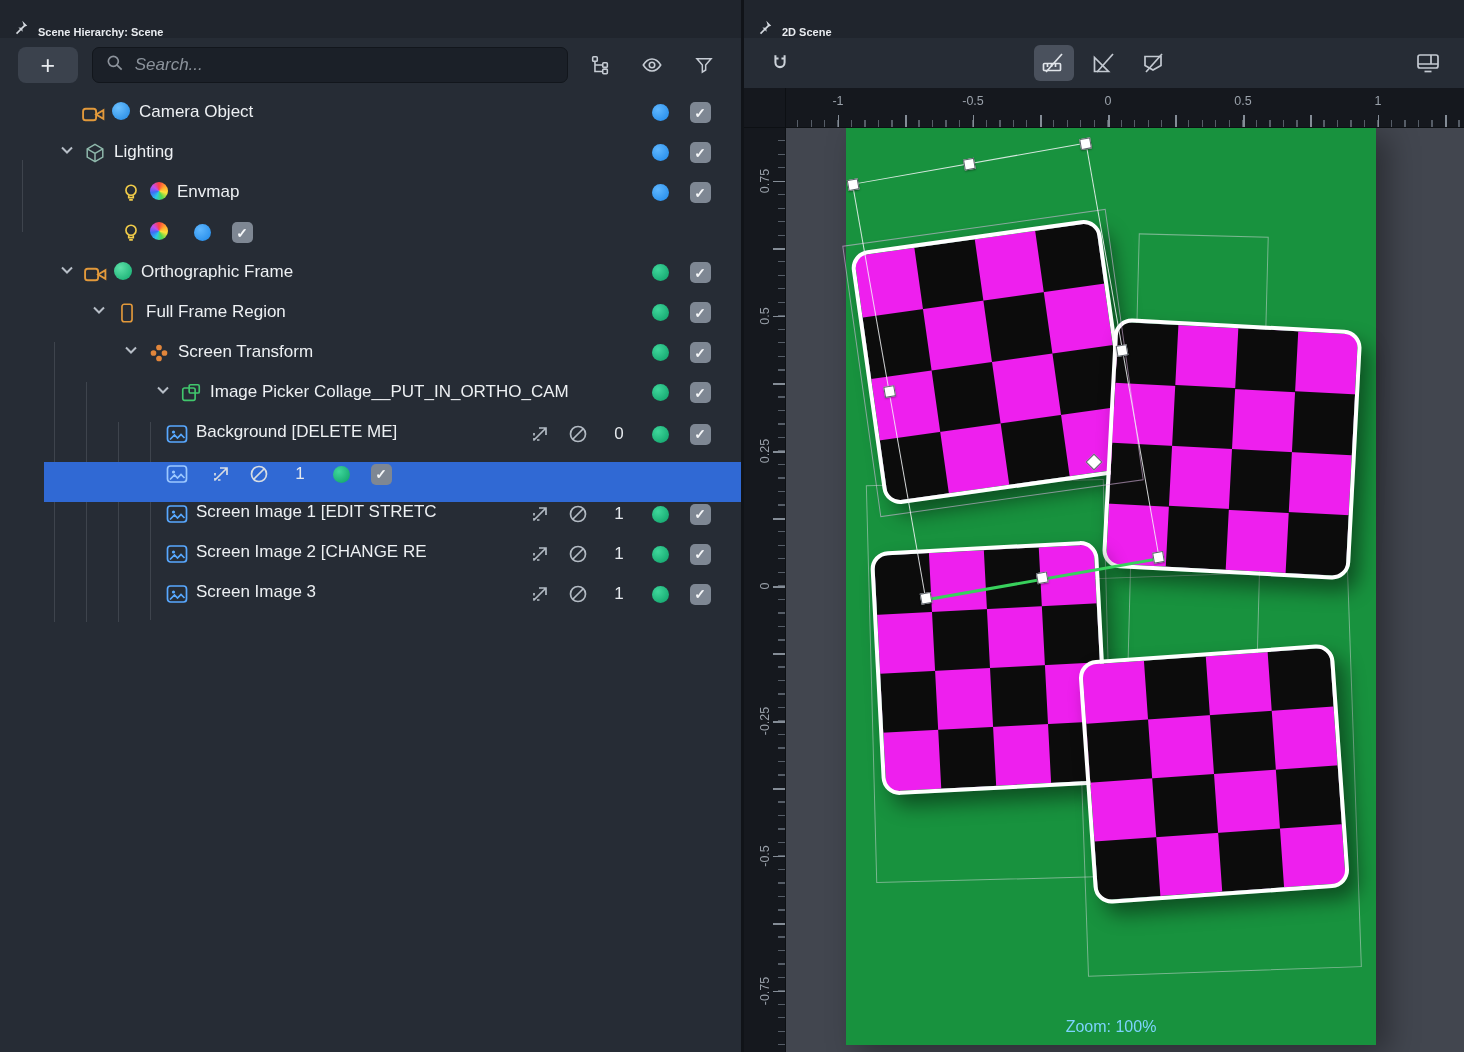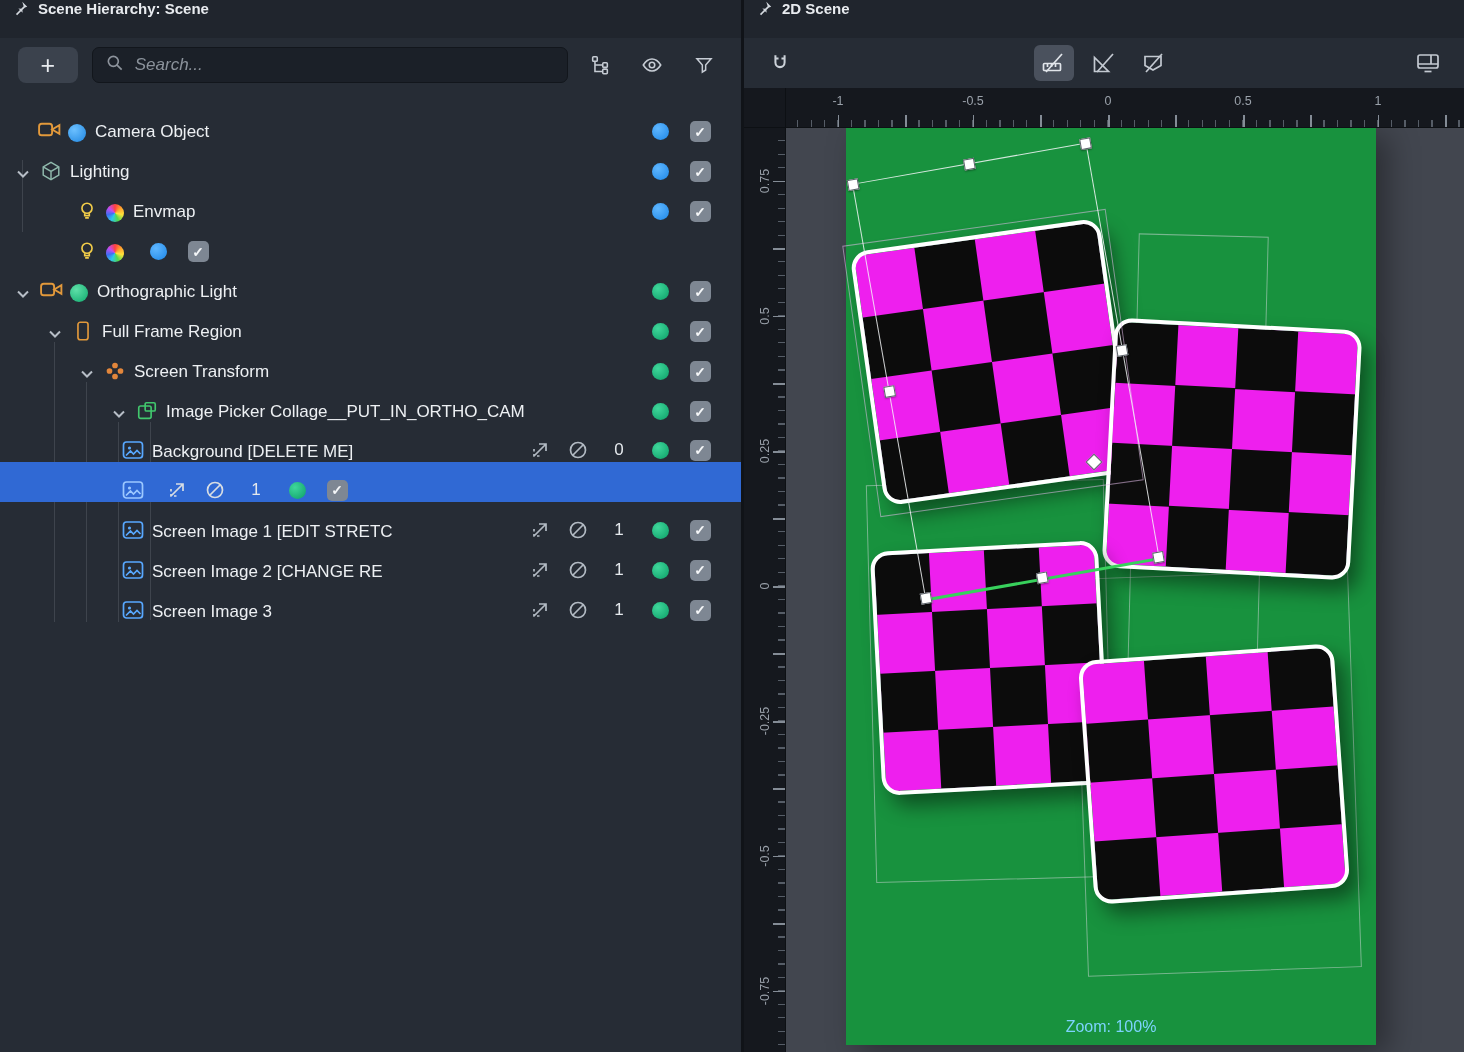--- a/index.html
+++ b/index.html
@@ -2,31 +2,31 @@
 <html><head>
 <meta charset="utf-8">
 <style>
   *{margin:0;padding:0;box-sizing:border-box;}
   html,body{width:1464px;height:1052px;overflow:hidden;background:#101318;}
   body{font-family:"Liberation Sans",sans-serif;color:#e8ebef;font-size:17px;}
   .app{display:flex;width:1464px;height:1052px;}
 
   
   .left{width:744px;flex:none;background:#262c35;display:flex;flex-direction:column;border-right:3px solid #101318;}
-  .panel-head{height:38px;flex:none;display:flex;align-items:flex-start;gap:9px;padding:0 12px;background:#20252d;font-weight:bold;font-size:15px;}
+  .panel-head{height:38px;flex:none;display:flex;align-items:flex-end;gap:9px;padding:0 12px;background:#20252d;font-weight:bold;font-size:11px;}
   .lp-toolbar{height:54px;flex:none;display:flex;align-items:center;gap:14px;padding:0 18px;}
   .btn-add{width:60px;height:36px;border-radius:8px;background:#3b424d;display:flex;align-items:center;justify-content:center;font-size:25px;color:#e8ebef;cursor:default;}
   .search{width:478px;height:36px;background:#1b2028;border:1px solid #12161c;border-radius:7px;display:flex;align-items:center;gap:10px;padding:0 12px;}
   .search input{flex:1;min-width:0;background:transparent;border:none;outline:none;color:#dfe3e8;font-size:17px;font-family:inherit;}
   .search input::placeholder{color:#8b929b;font-style:italic;}
   .icon-btn{width:38px;height:36px;display:flex;align-items:center;justify-content:center;border-radius:6px;}
 
   .tree{flex:1;padding-top:10px;overflow:hidden;position:relative;}
   .guide{position:absolute;width:1px;background:rgba(170,180,190,.18);}
-  .row{height:40px;display:flex;align-items:flex-end;position:relative;}
+  .row{height:40px;display:flex;align-items:flex-start;position:relative;margin-left:44px;}
   .row.selected{background:#3069d4;}
   .chev{width:26px;flex:none;display:flex;align-items:center;justify-content:center;}
   .ticon{width:30px;flex:none;display:flex;align-items:center;justify-content:center;margin-right:4px;}
   .tint{width:18px;height:18px;border-radius:50%;flex:none;margin-right:9px;}
   .tint.blue{background:radial-gradient(circle at 35% 32%,#6cc0ff,#1f86e0);}
   .tint.green{background:radial-gradient(circle at 35% 32%,#5ee0a8,#0fa96d);}
   .wheel{width:18px;height:18px;border-radius:50%;flex:none;margin-right:9px;background:conic-gradient(#ff4040,#ffa32e,#ffe23a,#54d94a,#2bc8e8,#3f6cf5,#c44df0,#ff4040);}
   .lbl{flex:1;min-width:0;overflow:hidden;white-space:nowrap;color:#edf0f3;}
   .controls{flex:none;display:flex;align-items:center;padding-right:20px;margin-left:6px;}
   .slot-t{width:38px;display:flex;justify-content:center;}
@@ -215,21 +215,21 @@
               <path d="M3 5.5l5 5 5-5"></path>
             </svg>
           </span>
         <span class="ticon">
             <svg width="25" height="25" viewBox="0 0 24 24" fill="none" stroke="#e2993b" stroke-width="1.8">
               <rect x="2" y="6.5" width="12.5" height="11" rx="2.5"></rect>
               <path d="M14.5 12l7-4.2v8.4z"></path>
             </svg>
           </span>
         <span class="tint green"></span>
-        <span class="lbl">Orthographic Light</span>
+        <span class="lbl">Orthographic Frame</span>
         <span class="controls">
           <span class="slot-d">
               <span class="sdot green"></span>
             </span>
           <span class="slot-c">
               <span class="cb">✓</span>
             </span>
         </span>
       </div>
 

